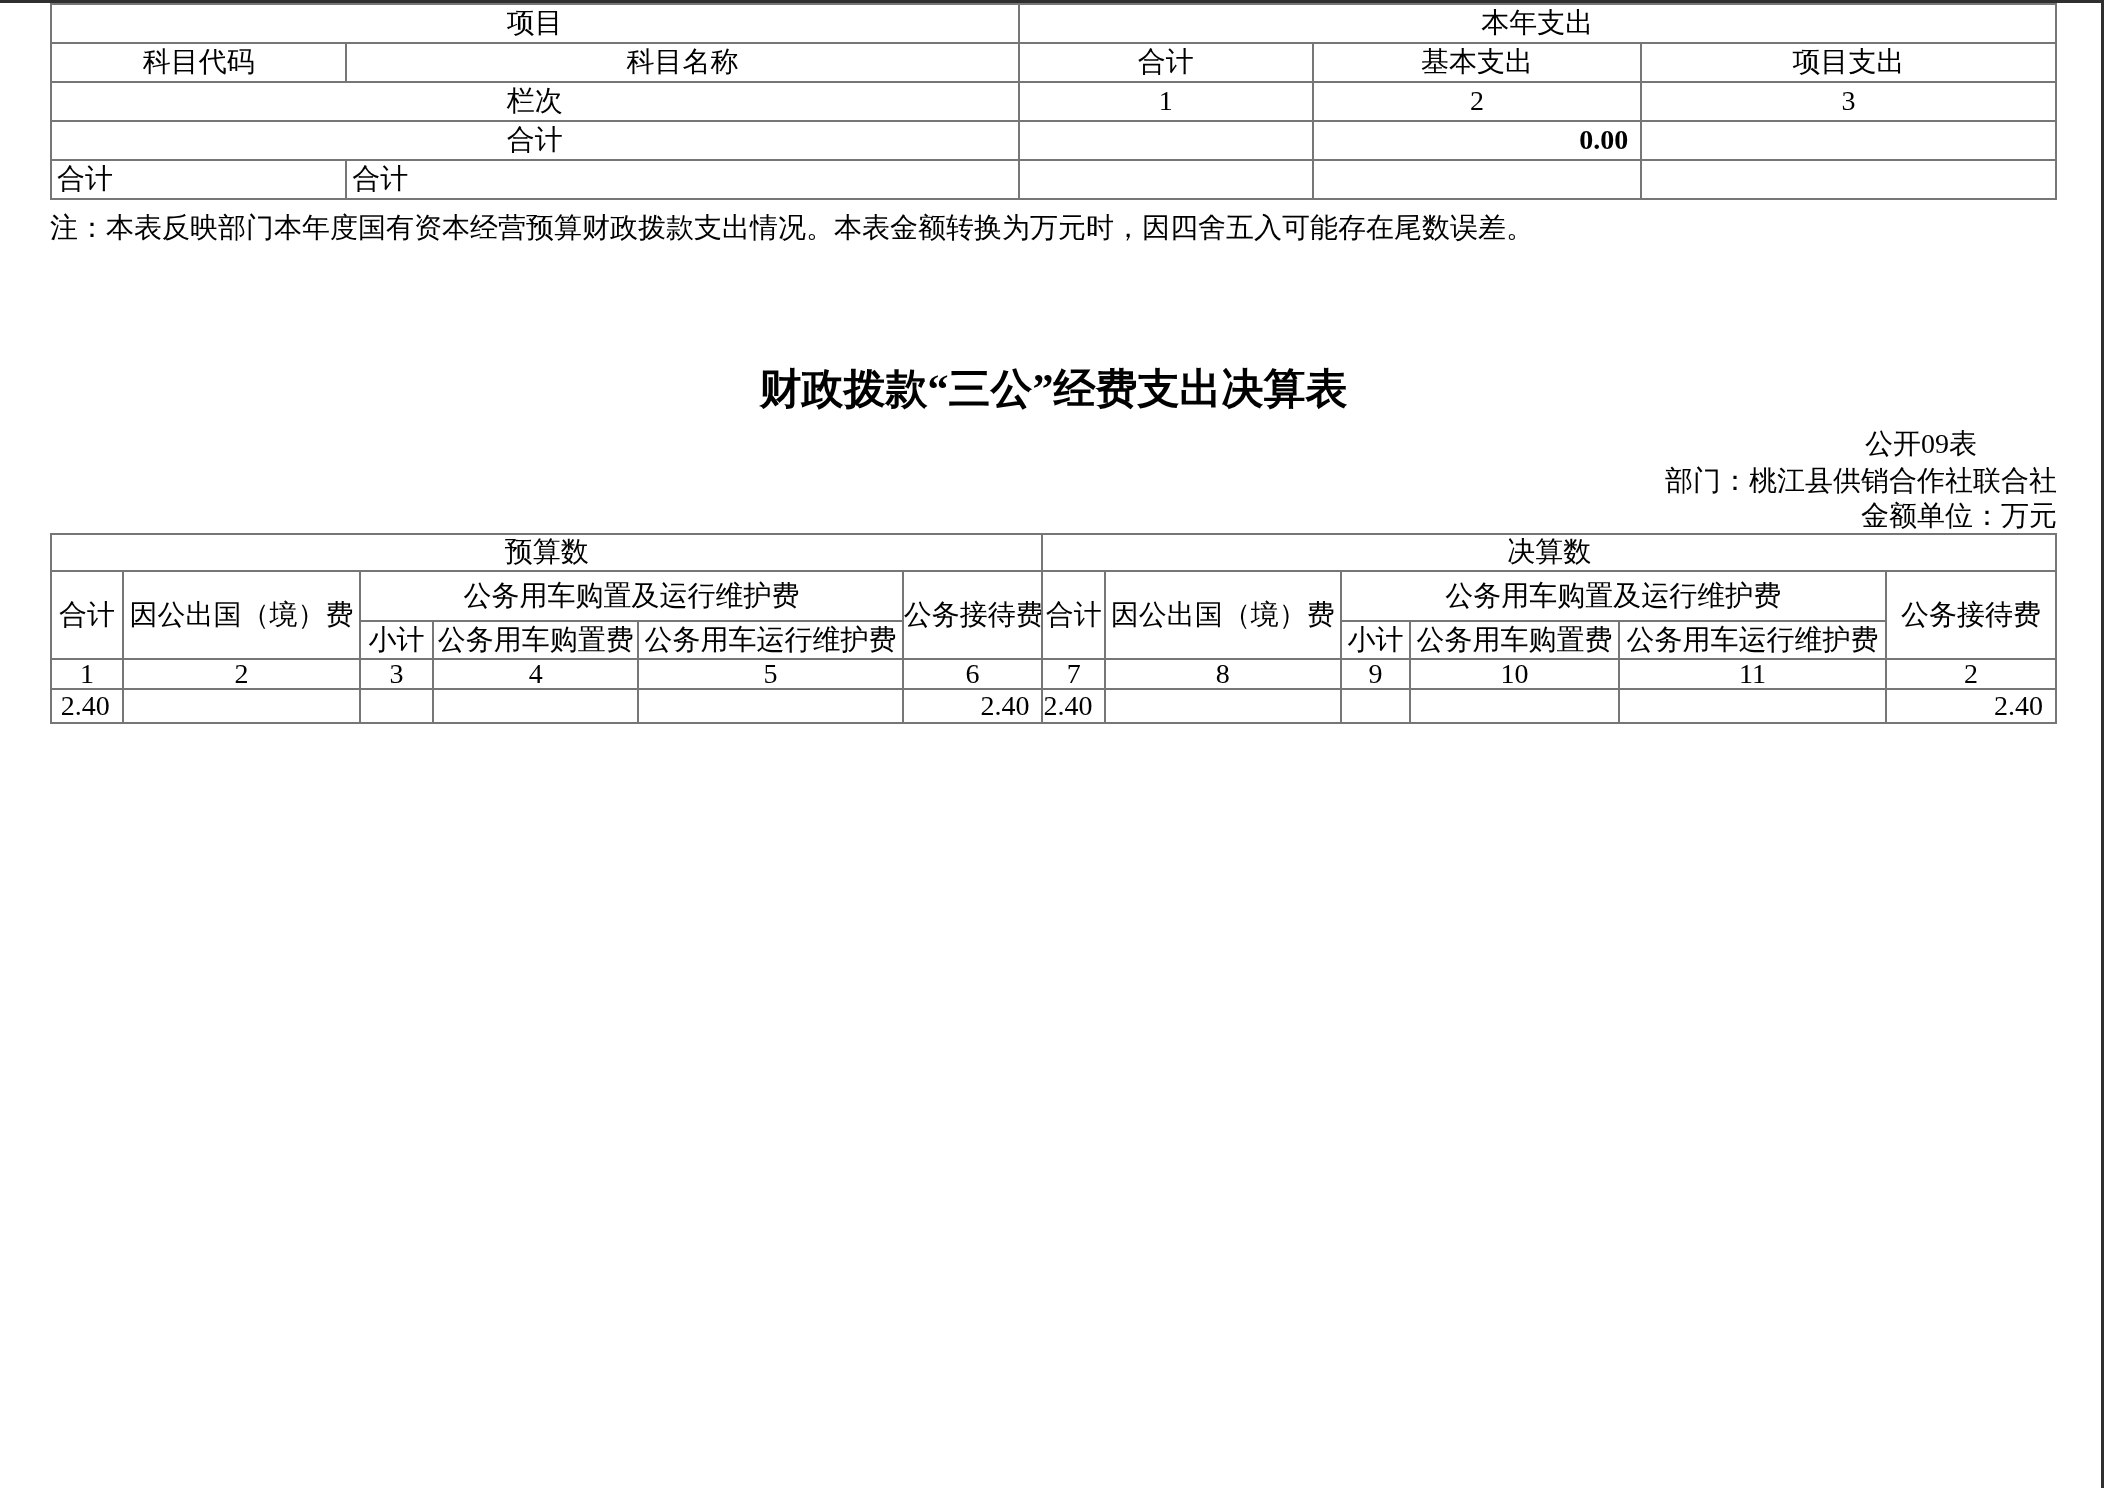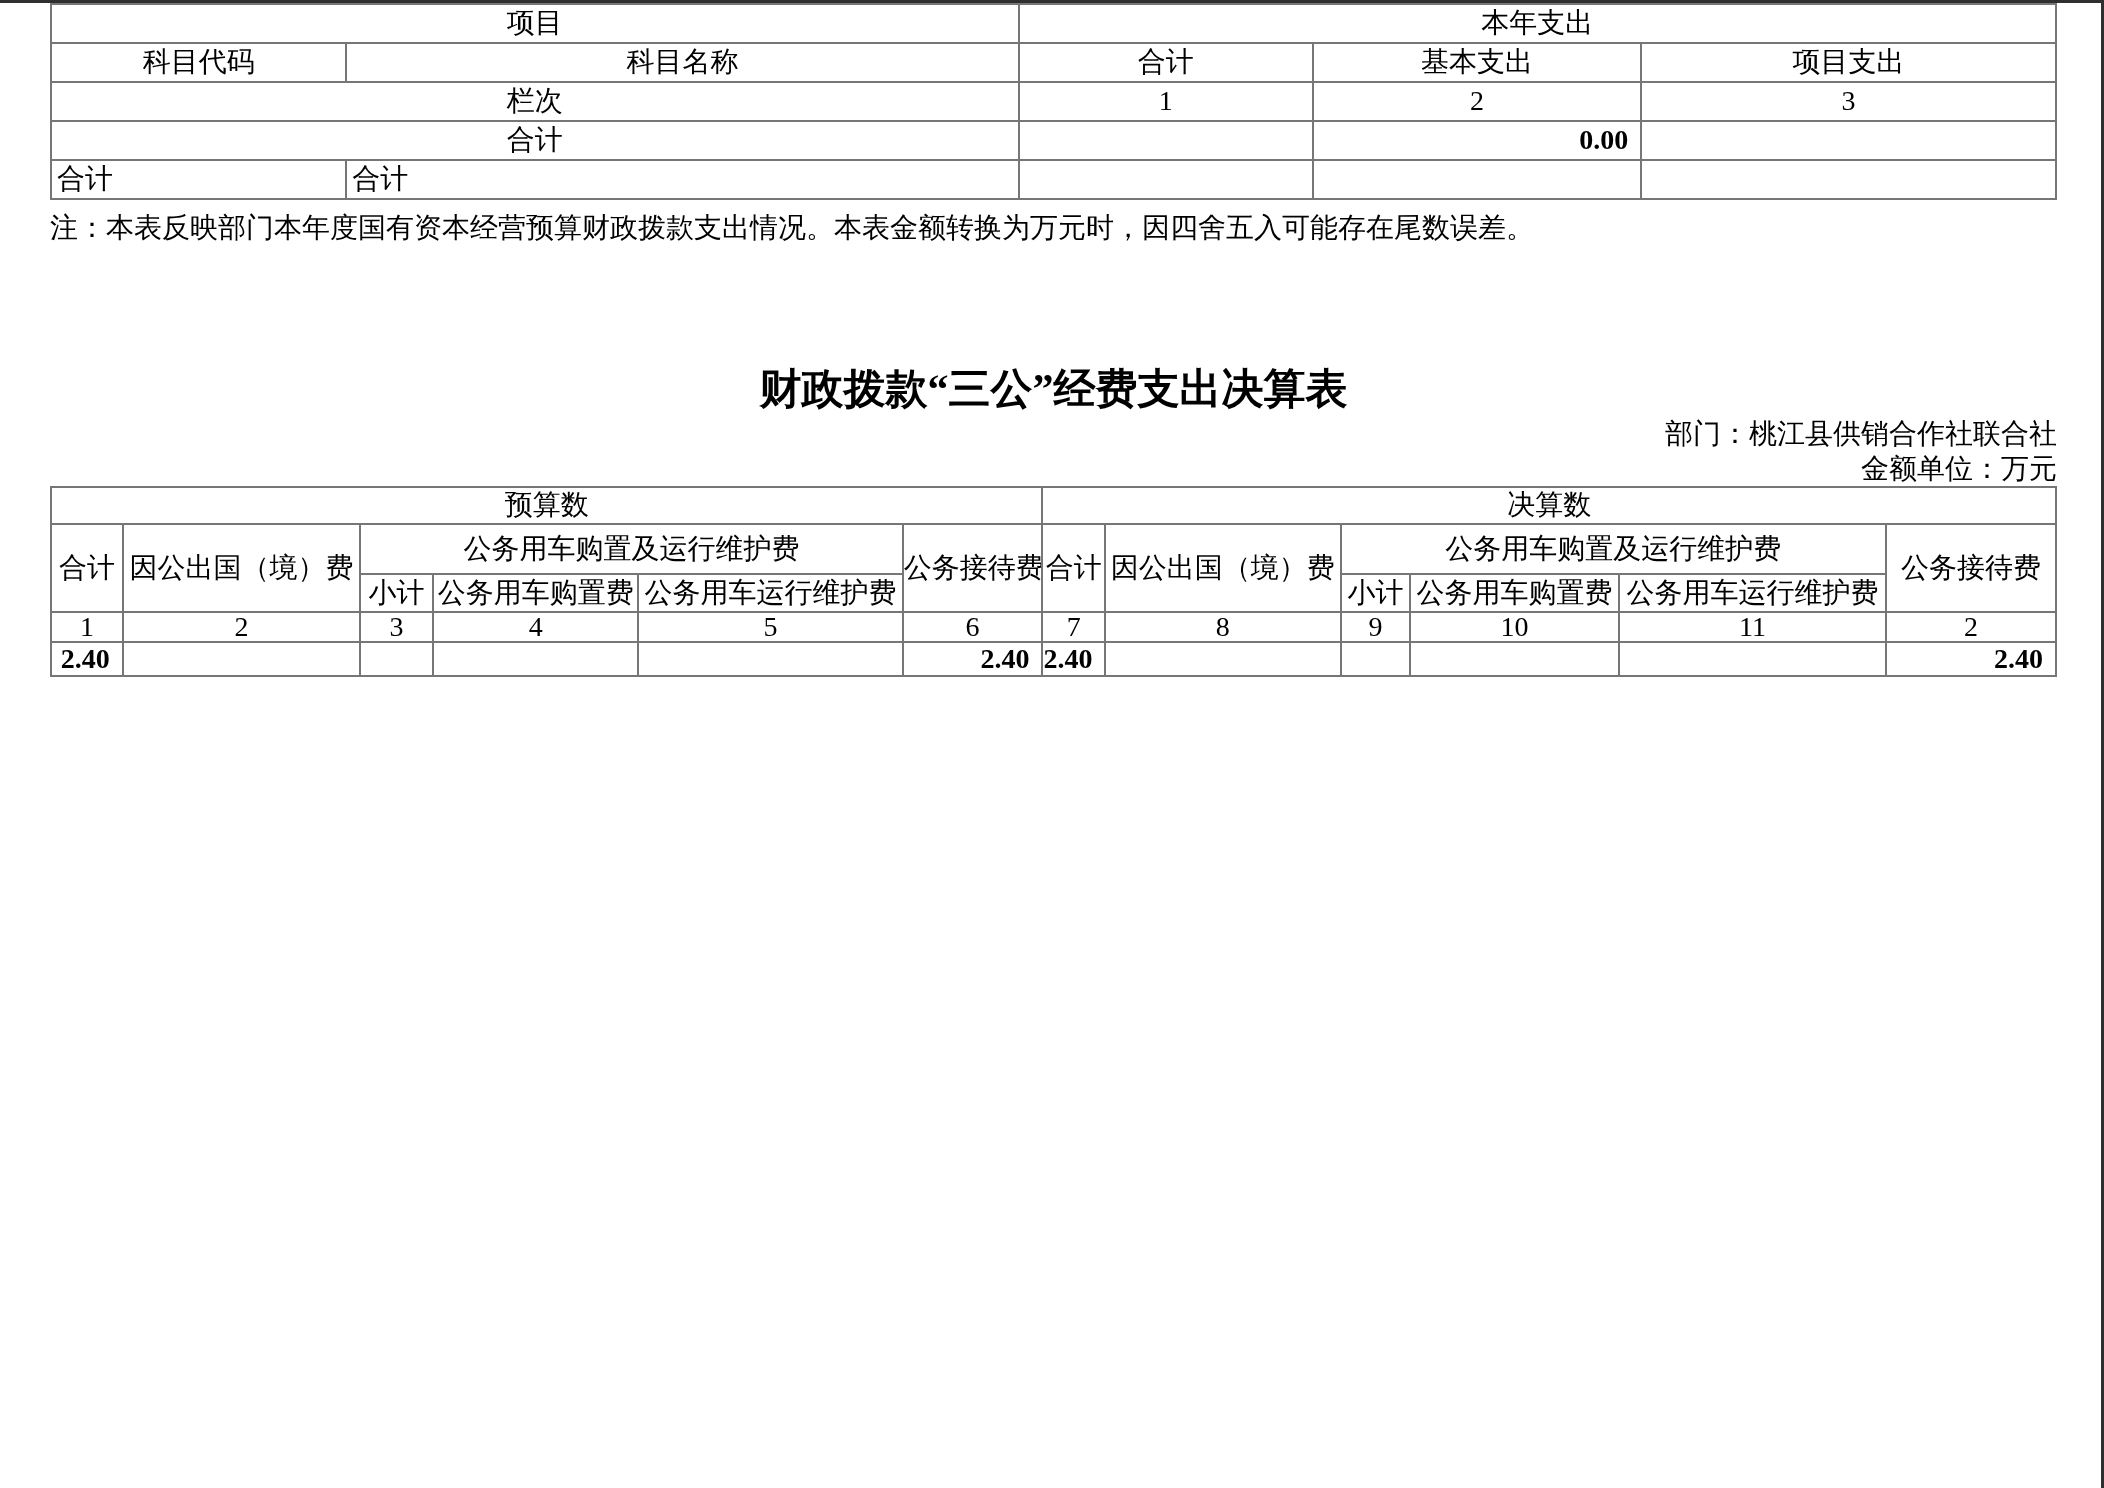--- a/index.html
+++ b/index.html
@@ -36,21 +36,21 @@
     overflow: hidden;
     white-space: nowrap;
     padding: 0;
   }
   .t1 { }
   .t1 td { height: 39px; }
   .t2 td { height: 38px; }
   .t2 .r-group td { height: 37px; }
   .t2 .r-sub1 td { height: 50px; }
   .t2 .r-nums td { height: 29px; line-height: 1; }
-  .t2 .r-vals td { height: 34px; font-weight: bold; }
+  .t2 .r-vals td { height: 34px; }
   .cell-left { text-align: left; padding-left: 5px; }
   .cell-num { text-align: right; padding-right: 12px; border-radius: 11px; }
   .bold { font-weight: bold; }
   .note {
     margin-top: 10px;
     font-size: 28px;
     line-height: 1.28;
     text-align: left;
   }
   .report-title {
@@ -123,20 +123,21 @@
           <td class="cell-num"></td>
           <td class="cell-num"></td>
         </tr>
       </tbody>
     </table>
 
     <div class="note">注：本表反映部门本年度国有资本经营预算财政拨款支出情况。本表金额转换为万元时，因四舍五入可能存在尾数误差。</div>
 
     <h1 class="report-title">财政拨款“三公”经费支出决算表</h1>
 
+    <div class="meta-right">公开09表</div>
 
     <div class="meta-row">
       <span>部门：桃江县供销合作社联合社</span>
       <span>金额单位：万元</span>
     </div>
 
     <table class="t2">
       <colgroup>
         <col style="width:3.58%">
         <col style="width:11.84%">

